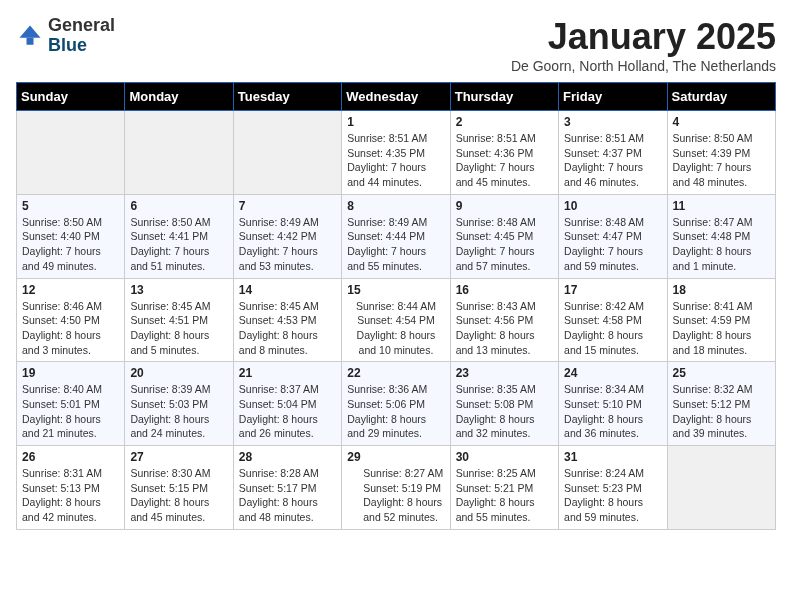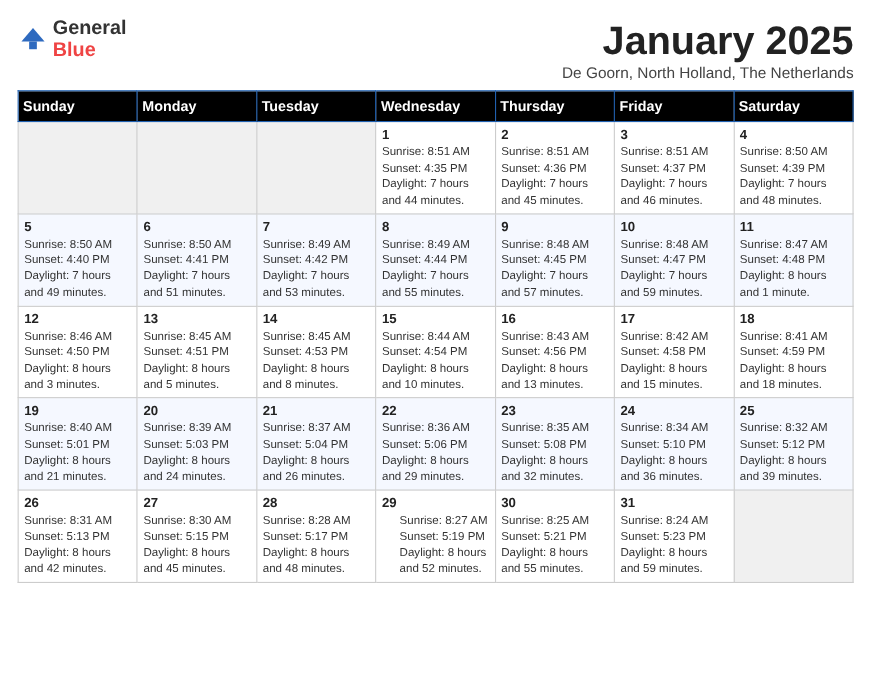--- a/index.html
+++ b/index.html
@@ -20,21 +20,21 @@
       display: flex;
       align-items: center;
       gap: 4px;
     }
     .logo-text {
       font-size: 18px;
       font-weight: bold;
       line-height: 1.1;
     }
     .logo-general { color: #333; }
-    .logo-blue { color: #ef4444; }
+    .logo-blue { color: #0c4a6e; }
     .logo-icon {
       width: 28px;
       height: 28px;
     }
     .title-block {
       text-align: right;
     }
     .title-block h1 {
       font-size: 36px;
       font-weight: bold;
@@ -225,21 +225,21 @@
         </td>
         <td>
           <div class="day-number">14</div>
           <div class="day-info" style="white-space: pre-line;">Sunrise: 8:45 AM
 Sunset: 4:53 PM
 Daylight: 8 hours
 and 8 minutes.</div>
         </td>
         <td>
           <div class="day-number">15</div>
-          <div class="day-info" style="white-space: pre-line;">Sunrise: 8:44 AM
+          <div class="day-info" style="white-space: pre-line; text-align: center;">Sunrise: 8:44 AM
 Sunset: 4:54 PM
 Daylight: 8 hours
 and 10 minutes.</div>
         </td>
         <td>
           <div class="day-number">16</div>
           <div class="day-info" style="white-space: pre-line;">Sunrise: 8:43 AM
 Sunset: 4:56 PM
 Daylight: 8 hours
 and 13 minutes.</div>

